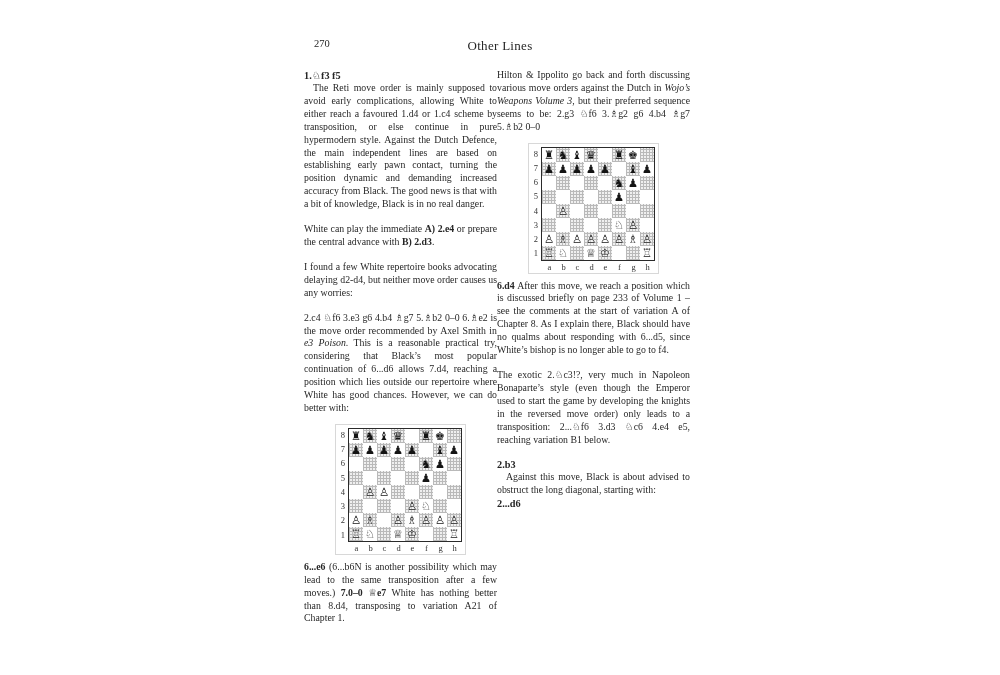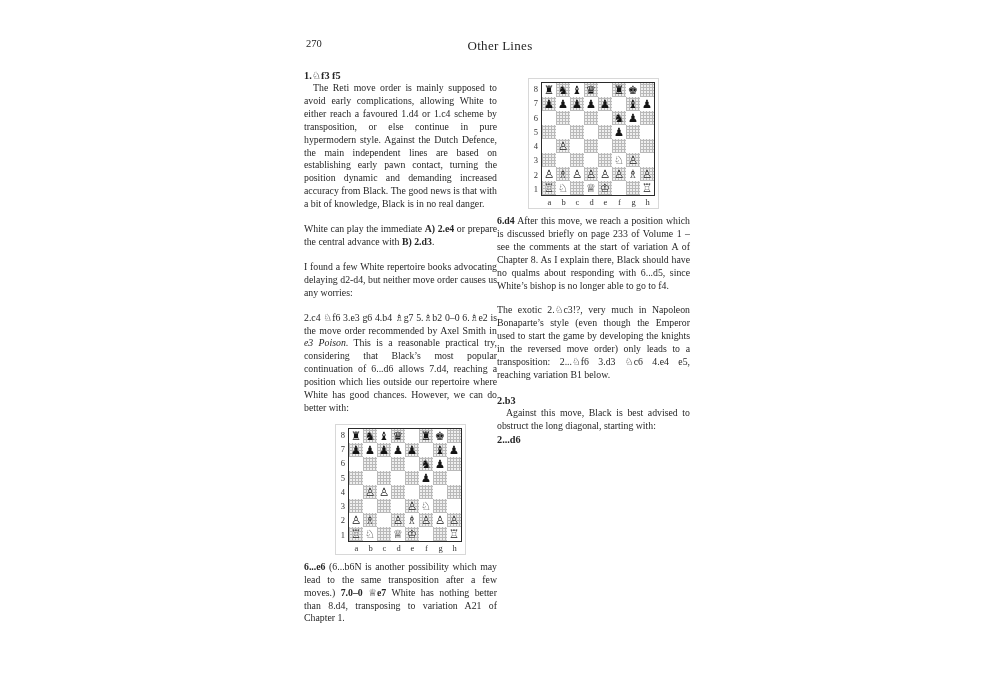--- a/index.html
+++ b/index.html
@@ -2,21 +2,21 @@
 <html><head>
 <meta charset="utf-8">
 <style>
   html,body{margin:0;padding:0;}
   body{
     width:1000px;height:675px;overflow:hidden;background:#ffffff;
     font-family:"Liberation Serif","DejaVu Sans",serif;color:#262626;
   }
   .page{width:392px;margin:0 auto;padding-top:38px;}
   .header{position:relative;height:14px;margin-bottom:17px;}
-  .pagenum{position:absolute;left:2px;top:0;font-size:10.5px;}
+  .pagenum{position:absolute;left:10px;top:0;font-size:10.5px;}
   .running-head{display:block;text-align:center;font-size:13px;letter-spacing:.3px;}
   .cols{display:flex;justify-content:flex-start;}
   .col{width:193px;}
   .h{font-weight:bold;font-size:10.3px;line-height:13px;}
   .p{margin:0;font-size:9.8px;line-height:12.9px;text-align:justify;}
   .p .seg-b{font-weight:bold;}
   .p .seg-i{font-style:italic;}
   .gap{margin-top:12px;}
   .indent{text-indent:9px;}
 
@@ -207,20 +207,21 @@
               <div class="file-label">f</div>
               <div class="file-label">g</div>
               <div class="file-label">h</div>
             </div>
           </div>
         </div>
       <p class="p"><span class="seg-b ">6...e6</span><span class=""> (6...b6N is another possibility which may lead to the same transposition after a few moves.) </span><span class="seg-b ">7.0–0 ♕e7</span><span class=""> White has nothing better than 8.d4, transposing to variation A21 of Chapter 1.</span></p>
     </div>
 
     <div class="col">
+      <p class="p"><span class="">Hilton &amp; Ippolito go back and forth discussing various move orders against the Dutch in </span><span class="seg-i">Wojo’s Weapons Volume 3</span><span class="">, but their preferred sequence seems to be: 2.g3 ♘f6 3.♗g2 g6 4.b4 ♗g7 5.♗b2 0–0</span></p>
       <div class="diagram">
           <div class="dgrid">
             <div class="rank-labels">
               <div class="rank-label">8</div>
               <div class="rank-label">7</div>
               <div class="rank-label">6</div>
               <div class="rank-label">5</div>
               <div class="rank-label">4</div>
               <div class="rank-label">3</div>
               <div class="rank-label">2</div>
@@ -364,18 +365,18 @@
               <div class="file-label">e</div>
               <div class="file-label">f</div>
               <div class="file-label">g</div>
               <div class="file-label">h</div>
             </div>
           </div>
         </div>
       <p class="p"><span class="seg-b ">6.d4</span><span class=""> After this move, we reach a position which is discussed briefly on page 233 of Volume 1 – see the comments at the start of variation A of Chapter 8. As I explain there, Black should have no qualms about responding with 6...d5, since White’s bishop is no longer able to go to f4.</span></p>
       <p class="p gap"><span class="">The exotic 2.♘c3!?, very much in Napoleon Bonaparte’s style (even though the Emperor used to start the game by developing the knights in the reversed move order) only leads to a transposition: 2...♘f6 3.d3 ♘c6 4.e4 e5, reaching variation B1 below.</span></p>
       <div class="h gap">2.b3</div>
-      <p class="p indent"><span class="">Against this move, Black is best advised to obstruct the long diagonal, starting with:</span></p>
+      <p class="p indent"><span class="">Against this move, Black is about advised to obstruct the long diagonal, starting with:</span></p>
       <div class="h">2...d6</div>
     </div>
 
   </div>
 </div>
 
 </body></html>

